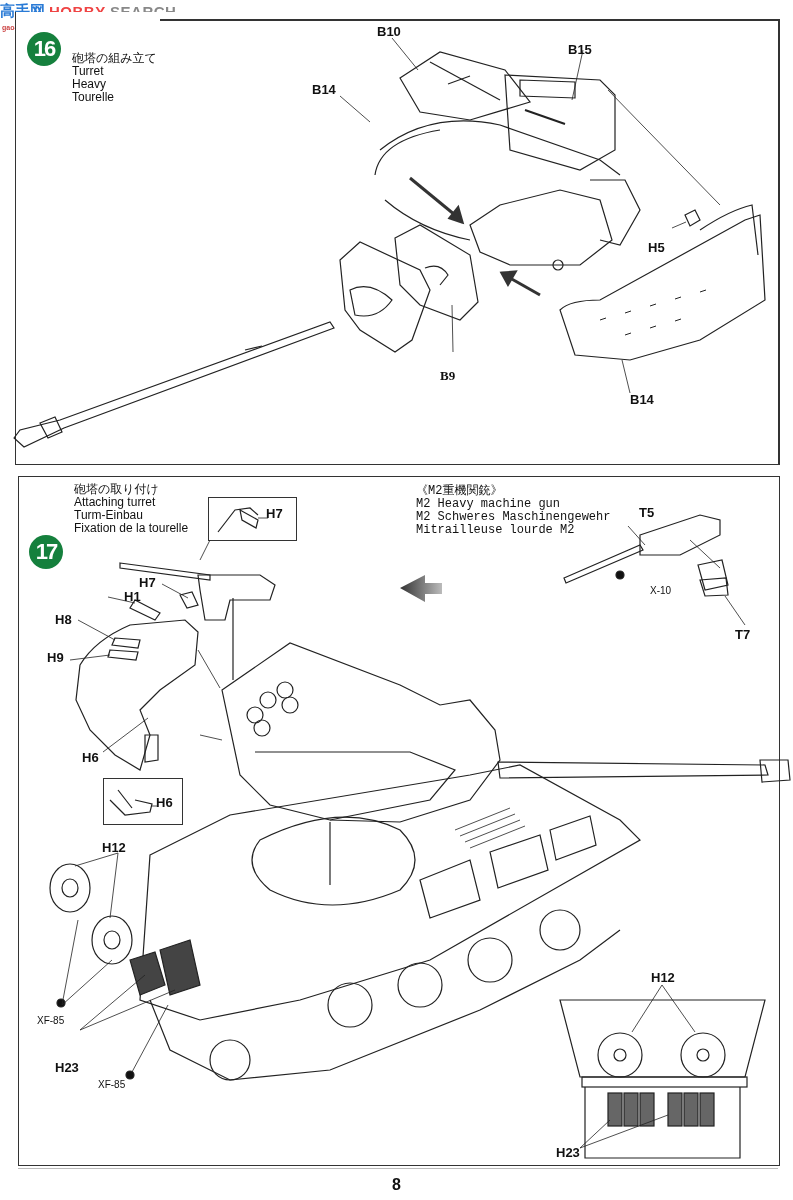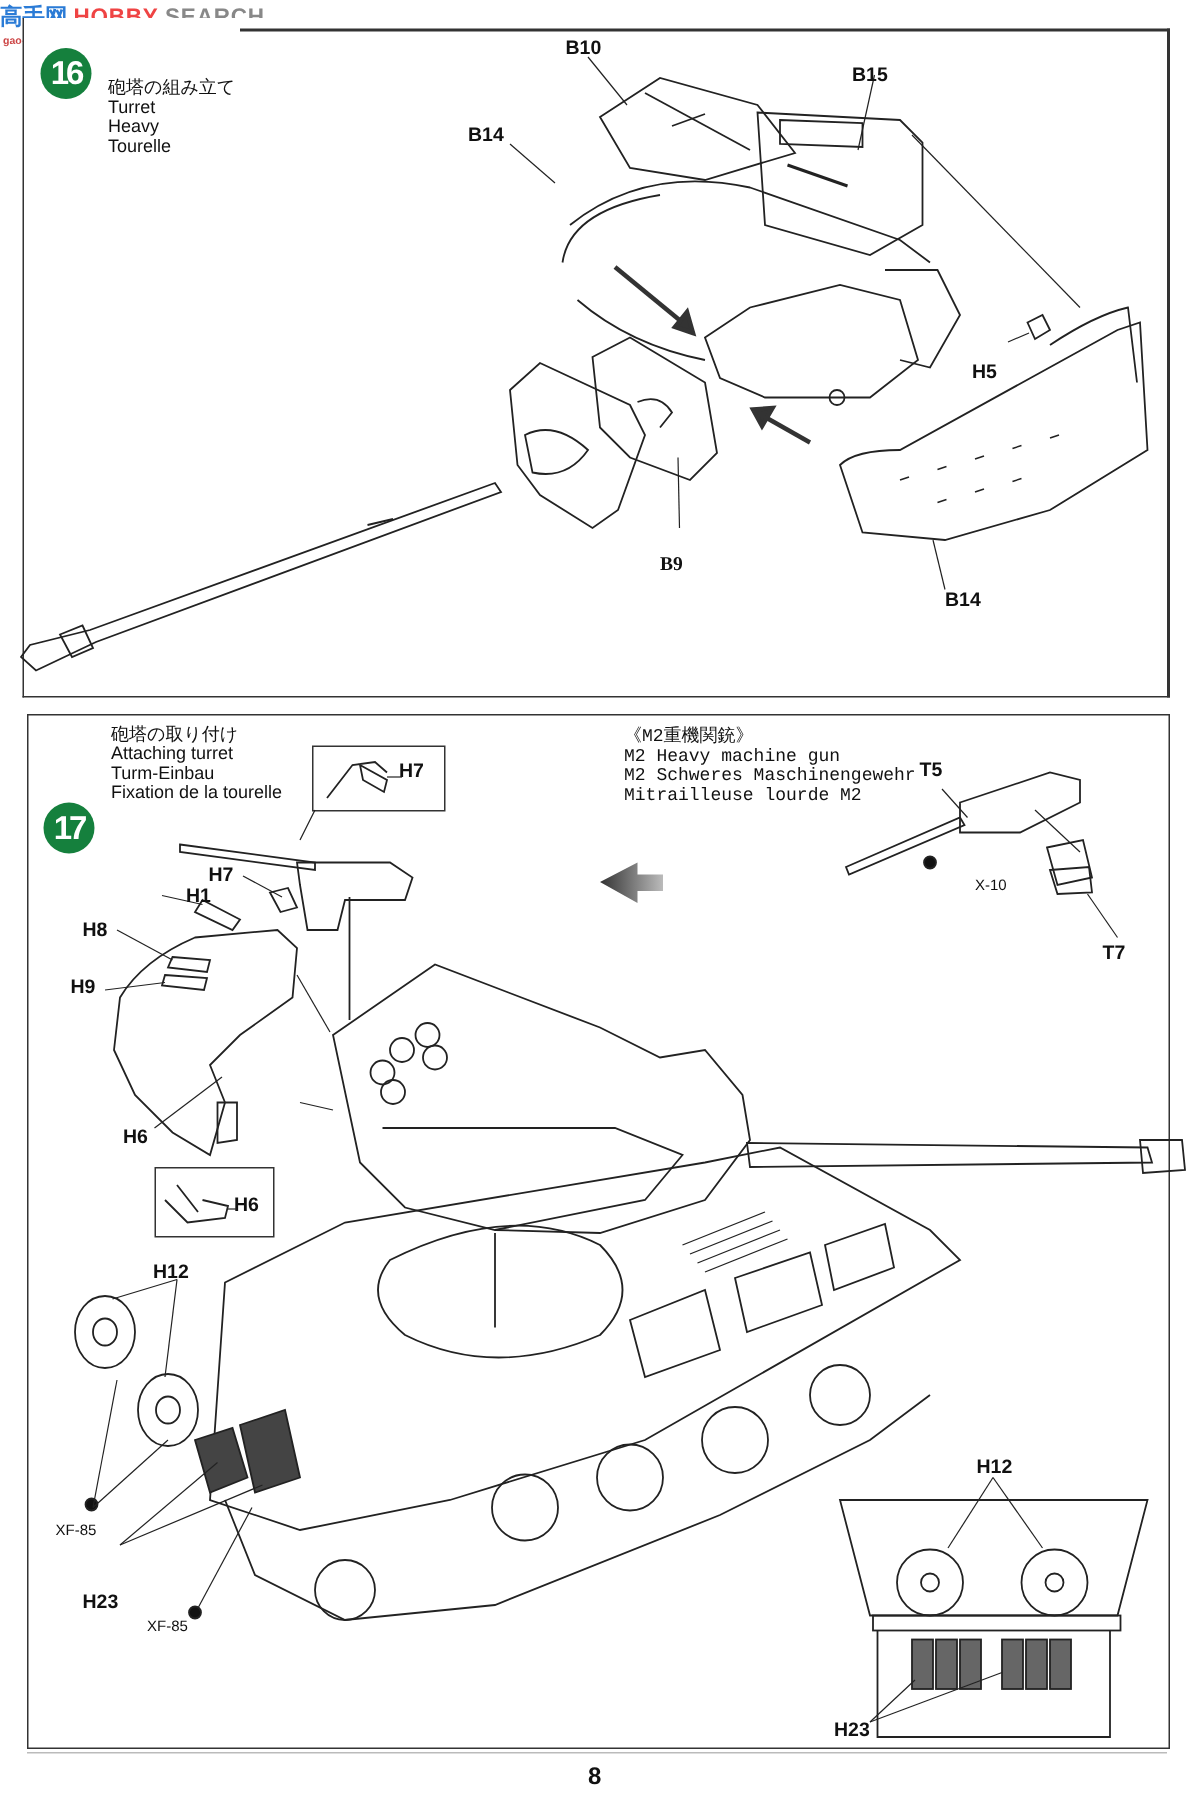--- a/index.html
+++ b/index.html
@@ -309,21 +309,21 @@
 <div class="lbl" style="left:139px; top:575px;">H7</div>
 <div class="lbl" style="left:90px; top:589px;margin-left:34px;">H1</div>
 <div class="lbl" style="left:55px; top:612px;">H8</div>
 <div class="lbl" style="left:47px; top:650px;">H9</div>
 <div class="lbl" style="left:82px; top:750px;">H6</div>
 <div class="lbl" style="left:102px; top:840px;">H12</div>
 <div class="lbl" style="left:55px; top:1060px;">H23</div>
 <div class="lbl small" style="left:37px; top:1015px;">XF-85</div>
 <div class="lbl small" style="left:98px; top:1079px;">XF-85</div>
 
-<div class="lbl" style="left:613px; top:505px;">T5</div>
+<div class="lbl" style="left:639px; top:505px;">T5</div>
 <div class="lbl" style="left:735px; top:627px;">T7</div>
 <div class="lbl small" style="left:650px; top:585px;">X-10</div>
 
 <div class="lbl" style="left:651px; top:970px;">H12</div>
 <div class="lbl" style="left:556px; top:1145px;">H23</div>
 
 <div class="abs" style="left:18px; top:1168px; width:760px; height:1px; background:#bbb;"></div>
 <div class="page-num">8</div>
 
 </body></html>

